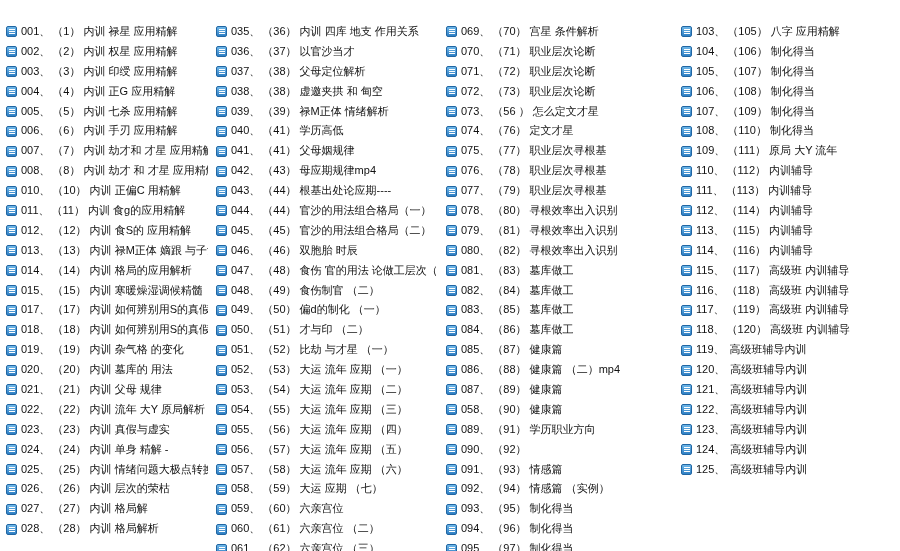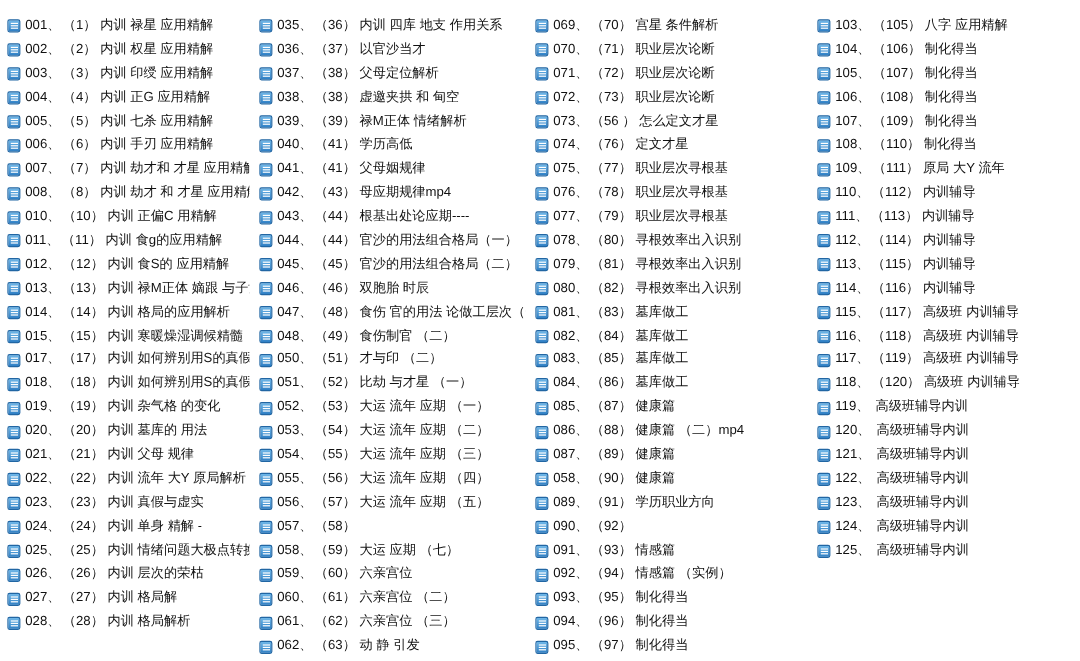--- a/index.html
+++ b/index.html
@@ -13,21 +13,21 @@
     font-family: "Liberation Sans", sans-serif;
     font-size: 11px;
     color: #1a1a1a;
     overflow: hidden;
   }
   #root {
     width: 900px;
     height: 551px;
     position: relative;
     box-sizing: border-box;
-    padding: 12px 0 0 0;
+    padding: 22px 0 0 0;
     text-align: right;
   }
   .columns {
     display: flex;
     flex-direction: row;
     width: 900px;
     height: 547px;
     align-items: flex-start;
   }
   .col {
@@ -336,20 +336,26 @@
           <span class="title">食伤 官的用法 论做工层次（一）</span>
         </div>
       <div class="item">
           <span class="ico"></span>
           <span class="num">048、</span>
           <span class="paren">（49）</span>
           <span class="title">食伤制官 （二）</span>
         </div>
       <div class="item">
           <span class="ico"></span>
+          <span class="num">049、</span>
+          <span class="paren">（50）</span>
+          <span class="title">偏d的制化 （一）</span>
+        </div>
+      <div class="item">
+          <span class="ico"></span>
           <span class="num">050、</span>
           <span class="paren">（51）</span>
           <span class="title">才与印 （二）</span>
         </div>
       <div class="item">
           <span class="ico"></span>
           <span class="num">051、</span>
           <span class="paren">（52）</span>
           <span class="title">比劫 与才星 （一）</span>
         </div>
@@ -380,20 +386,21 @@
       <div class="item">
           <span class="ico"></span>
           <span class="num">056、</span>
           <span class="paren">（57）</span>
           <span class="title">大运 流年 应期 （五）</span>
         </div>
       <div class="item">
           <span class="ico"></span>
           <span class="num">057、</span>
           <span class="paren">（58）</span>
+          <span class="title">大运 流年 应期 （六）</span>
         </div>
       <div class="item">
           <span class="ico"></span>
           <span class="num">058、</span>
           <span class="paren">（59）</span>
           <span class="title">大运 应期 （七）</span>
         </div>
       <div class="item">
           <span class="ico"></span>
           <span class="num">059、</span>

